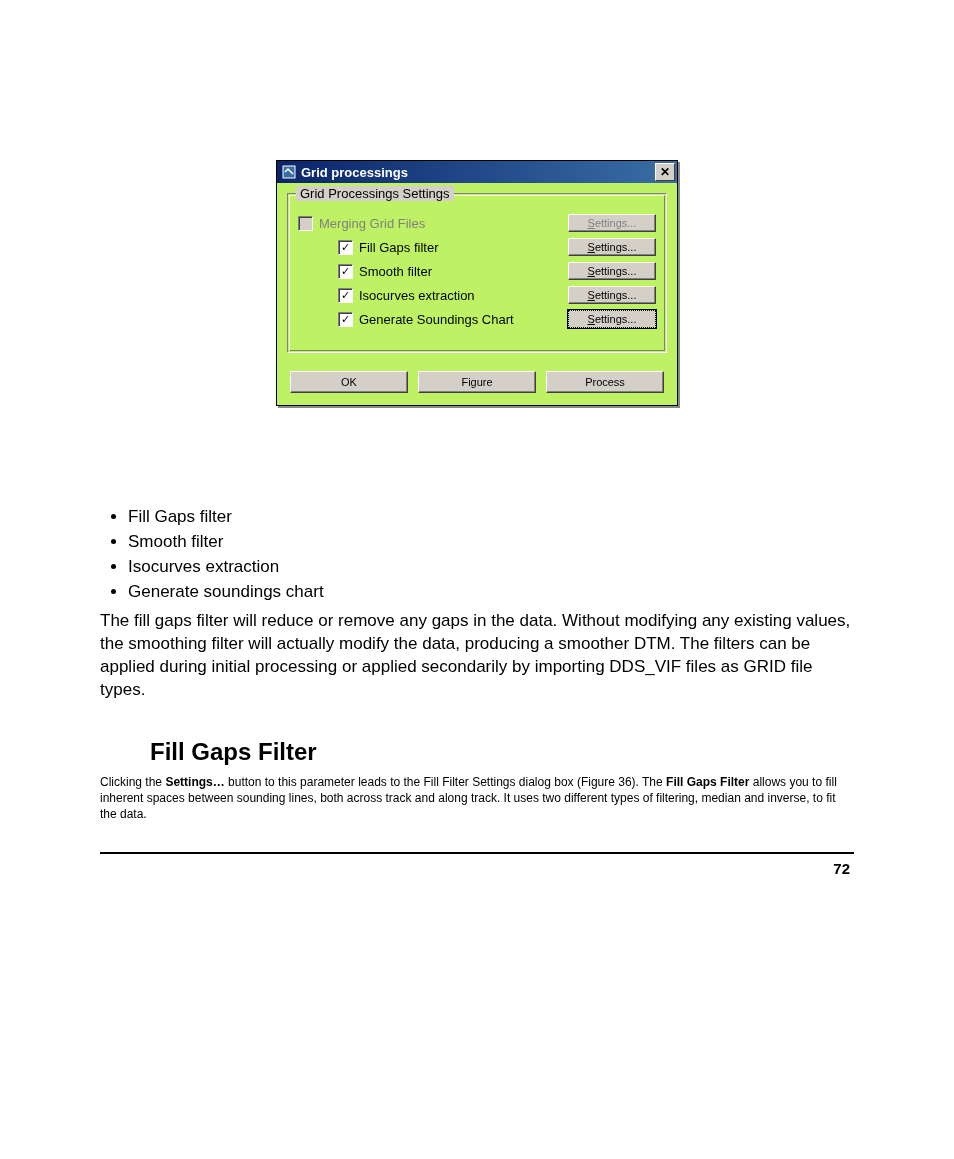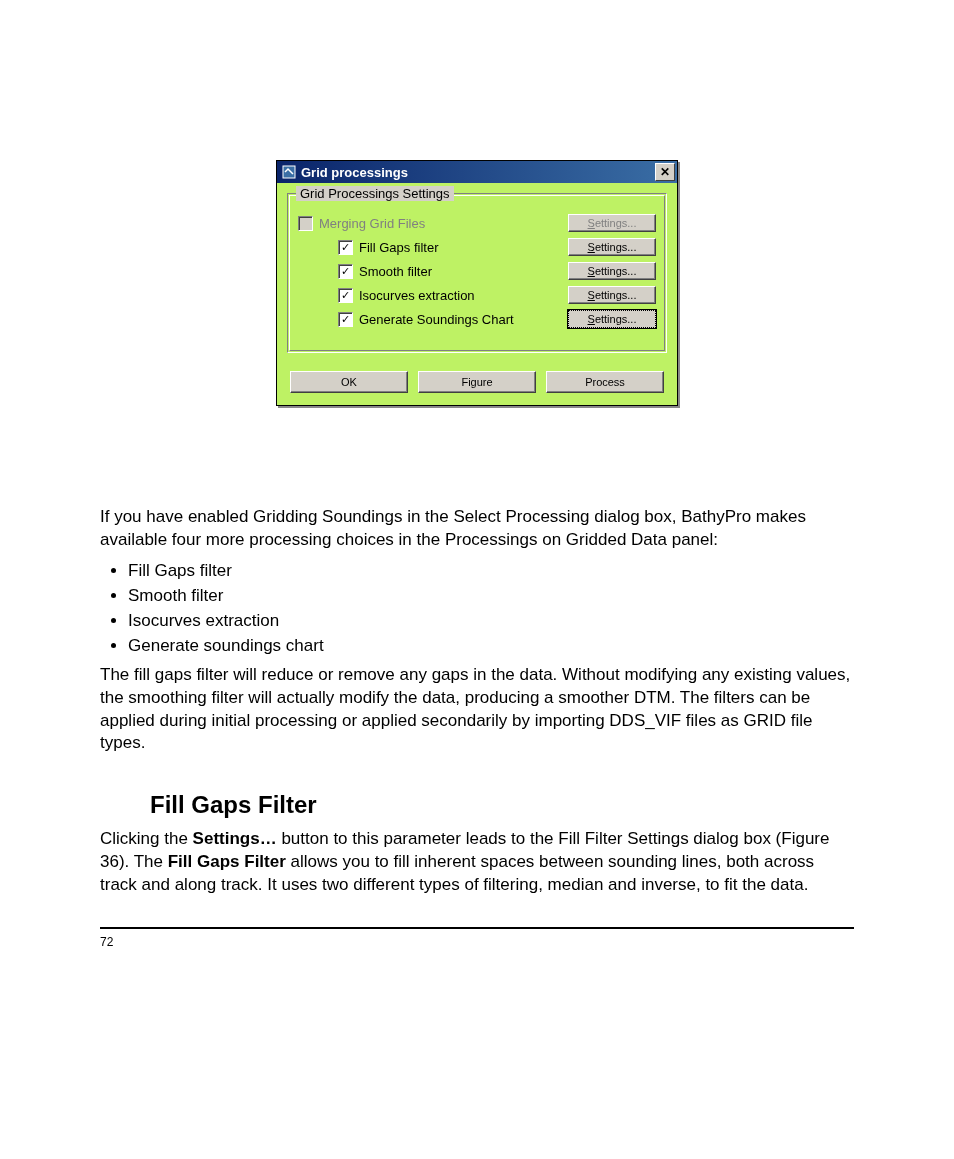--- a/index.html
+++ b/index.html
@@ -114,26 +114,26 @@
 
   
   .body-text { font-size: 17px; line-height: 1.35; color:#000; }
   .body-text p { margin: 0 0 6px 0; }
   ul.bullets { margin: 8px 0 6px 28px; padding:0; }
   ul.bullets li { margin: 2px 0; font-size:17px; }
   .section-h {
     font-size: 24px; font-weight: bold;
     margin: 34px 0 6px 50px;
   }
-  .section-p { margin: 0 0 0 50px; font-size:17px; line-height:1.35; }
+  .section-p { margin: 0 0 0 50px; font-size:12px; line-height:1.35; }
   .hr {
     border:none; border-top:2px solid #000;
     margin: 30px 0 6px 0;
   }
-  .pagenum { text-align:left; font-weight:normal; font-size:12px; margin-right:4px; }
+  .pagenum { text-align:right; font-weight:bold; font-size:15px; margin-right:4px; }
 </style>
 </head>
 <body>
 
 <div class="page">
 
   <div class="dialog-wrap">
     <div class="dialog">
       <div class="titlebar">
         <span class="icon-box">
@@ -184,21 +184,20 @@
 
       <div class="dialog-buttons">
         <div class="btn">OK</div>
         <div class="btn">Figure</div>
         <div class="btn">Process</div>
       </div>
     </div>
   </div>
 
   <div class="body-text">
-    <p>If you have enabled Gridding Soundings in the Select Processing dialog box, BathyPro makes available four more processing choices in the Processings on Gridded Data panel:</p>
     <ul class="bullets">
       <li>Fill Gaps filter</li>
       <li>Smooth filter</li>
       <li>Isocurves extraction</li>
       <li>Generate soundings chart</li>
     </ul>
     <p>The fill gaps filter will reduce or remove any gaps in the data. Without modifying any existing values, the smoothing filter will actually modify the data, producing a smoother DTM. The filters can be applied during initial processing or applied secondarily by importing DDS_VIF files as GRID file types.</p>
 
     <div class="section-h">Fill Gaps Filter</div>
     <p class="section-p">

